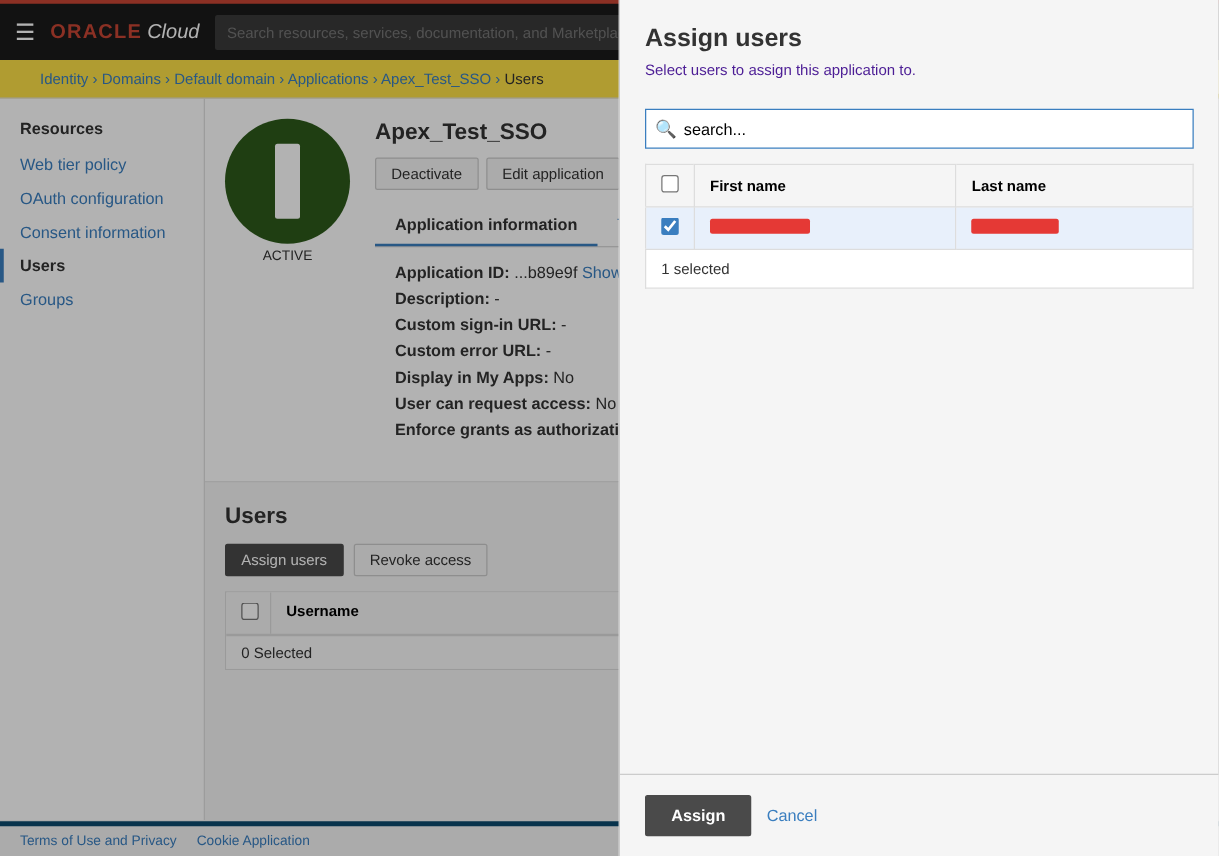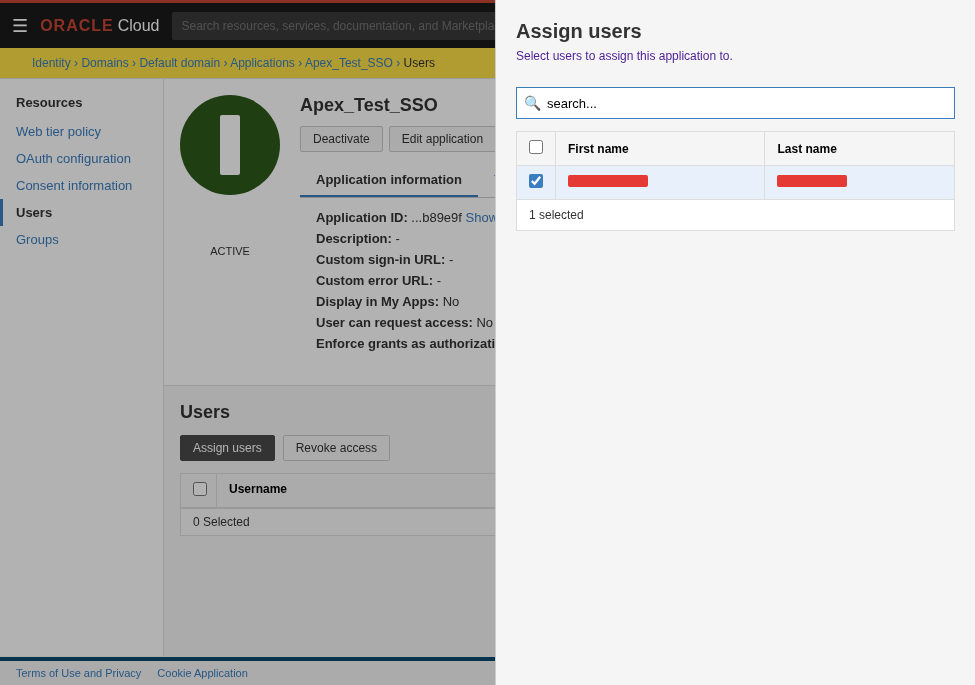--- a/index.html
+++ b/index.html
@@ -36,20 +36,21 @@
     .oracle-text {
       color: #c74634;
       font-weight: bold;
       font-size: 16px;
       letter-spacing: 1px;
     }
     .cloud-text {
       color: #fff;
       font-size: 16px;
       font-weight: 300;
+      font-style: italic;
     }
     .search-bar {
       flex: 1;
       max-width: 580px;
       height: 28px;
       background: #3a3a3a;
       border: none;
       border-radius: 2px;
       padding: 0 10px;
       color: #ccc;
@@ -132,21 +133,21 @@
       height: 60px;
       background: #fff;
       border-radius: 2px;
     }
     .app-icon-label {
       text-align: center;
       font-size: 11px;
       color: #333;
       margin-top: 4px;
     }
-    .app-icon-wrap { display: flex; flex-direction: column; align-items: center; gap: 46px; }
+    .app-icon-wrap { display: flex; flex-direction: column; align-items: center; }
 
     .app-details { flex: 1; }
     .app-name {
       font-size: 18px;
       font-weight: bold;
       color: #333;
       margin-bottom: 10px;
     }
     .app-actions {
       display: flex;
@@ -555,14 +556,18 @@
               <span class="redacted-name" style="width:80px;"></span>
             </td>
             <td>
               <span class="redacted-name" style="width:70px;"></span>
             </td>
           </tr>
         </tbody>
       </table>
       <div class="selected-count">1 selected</div>
     </div>
+    <div class="modal-footer">
+      <button class="btn-assign">Assign</button>
+      <button class="btn-cancel-link">Cancel</button>
+    </div>
   </div>
 </div>
 
 </body></html>

